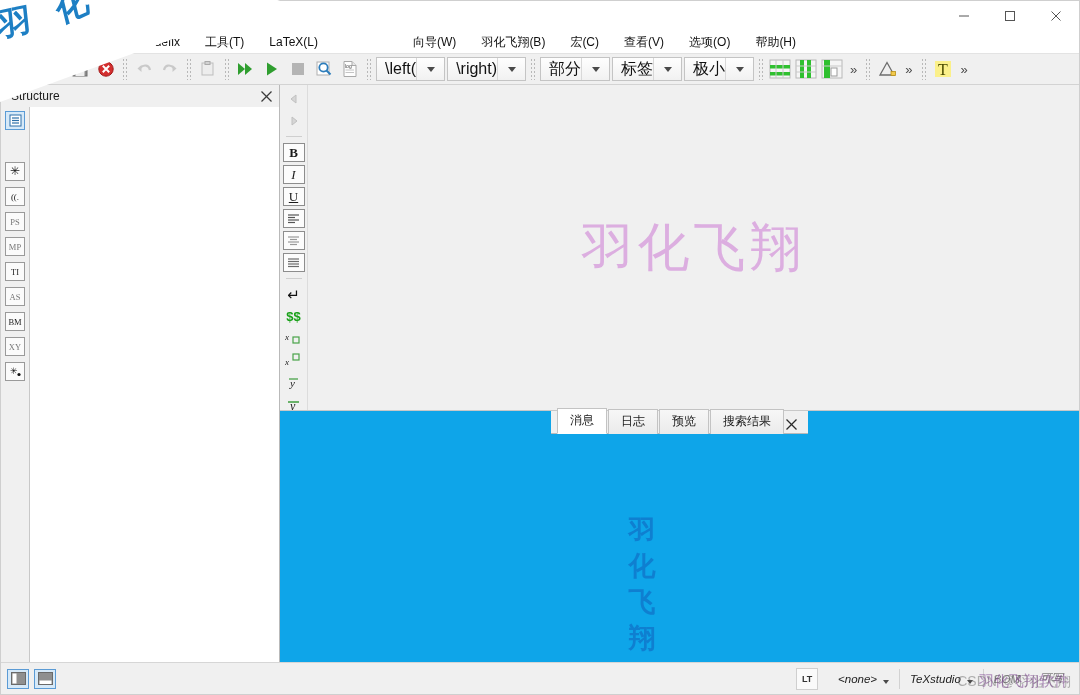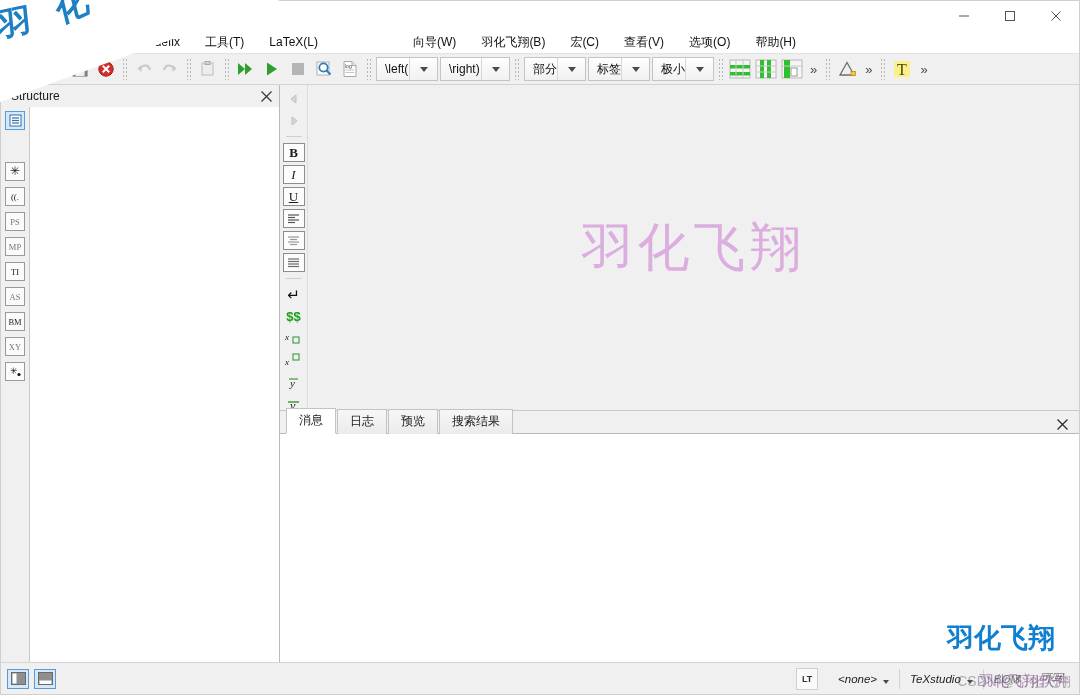--- a/index.html
+++ b/index.html
@@ -86,21 +86,21 @@
     flex: none;
     position: relative;
   }
   .tbtn svg { display:block; }
   .combo {
     height: 24px;
     min-width: 58px;
     border: 1px solid #c4c4c4;
     background: linear-gradient(#fefefe,#f1f1f1);
     display: flex; align-items: center;
-    font-size: 12px; color: #111;
+    font-size: 16px; color: #111;
     padding: 0 4px 0 8px;
     margin: 0 1px;
     flex: none;
   }
   .combo .cval { white-space: nowrap; }
   .combo .carrow {
     margin-left: auto; padding-left: 10px;
     border-left: 1px solid #d8d8d8; height:22px;
     display:flex; align-items:center; padding-right:5px;
   }
@@ -193,21 +193,21 @@
     letter-spacing: 4px;
     white-space: nowrap;
     font-family: "DejaVu Sans", sans-serif;
   }
 
   
   .bottom-panel {
     height: 252px;
     background: #0ea5e9;
     border-top: 1px solid #c8c8c8;
-    display:flex; flex-direction: column;
+    display:flex; flex-direction: column; align-items: center;
   }
   .tabrow {
     height: 23px;
     display: flex; align-items: flex-end;
     background: #f0f0f0;
     border-bottom: 1px solid #b9b9b9;
     padding-left: 6px;
     position: relative;
   }
   .ptab {

